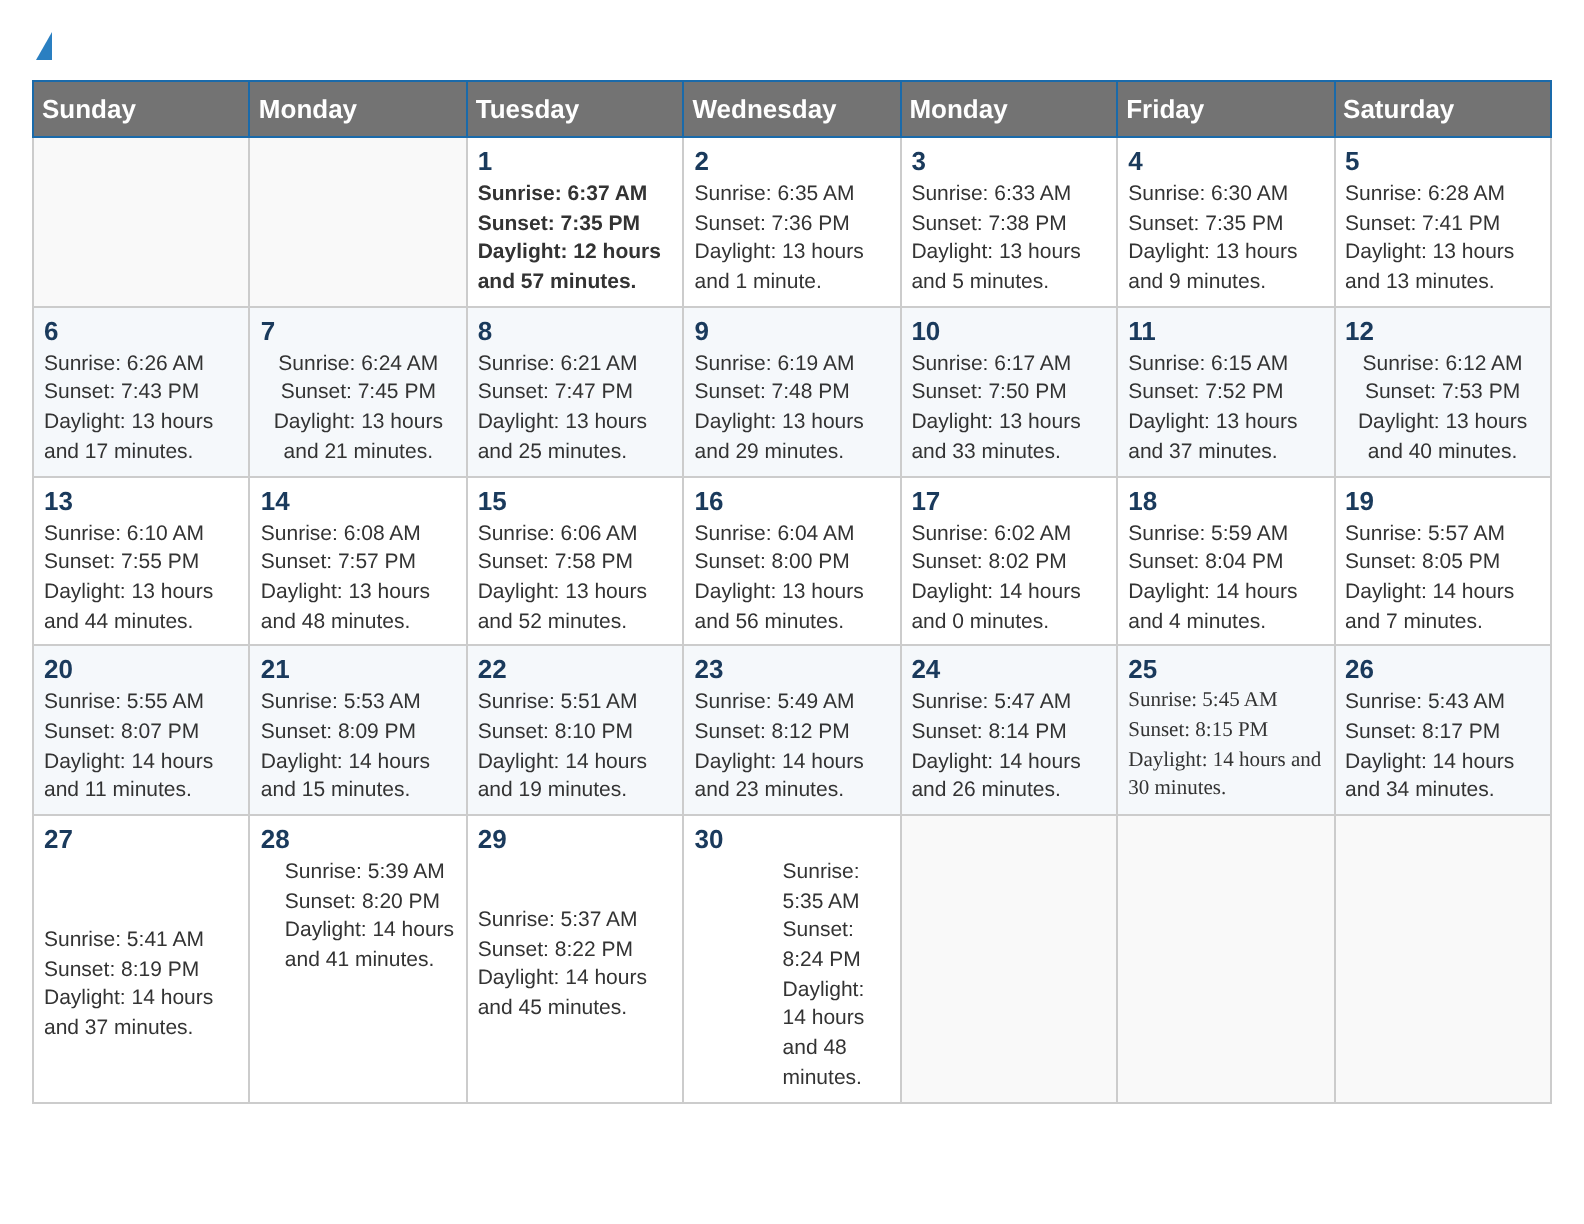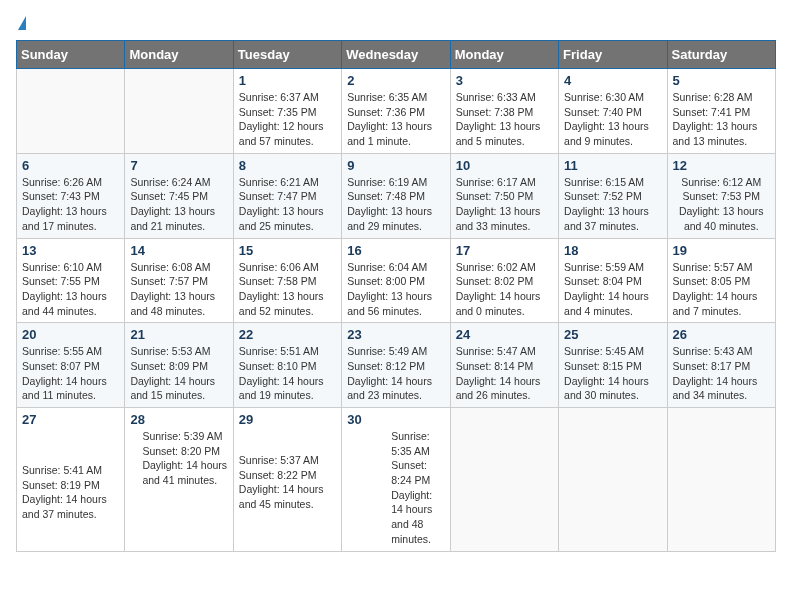--- a/index.html
+++ b/index.html
@@ -125,59 +125,59 @@
         <th>Friday</th>
         <th>Saturday</th>
       </tr>
   </thead>
   <tbody id="calendar-body">
   <tr>
         <td class="empty-cell"></td>
         <td class="empty-cell"></td>
         <td>
           <span class="day-number">1</span>
-          <div class="day-info" style="white-space: pre-line;">Sunrise: 6:37 AM
+          <div class="day-info" style="white-space: pre-line; font-weight: bold;">Sunrise: 6:37 AM
 Sunset: 7:35 PM
 Daylight: 12 hours and 57 minutes.</div>
         </td>
         <td>
           <span class="day-number">2</span>
           <div class="day-info" style="white-space: pre-line;">Sunrise: 6:35 AM
 Sunset: 7:36 PM
 Daylight: 13 hours and 1 minute.</div>
         </td>
         <td>
           <span class="day-number">3</span>
           <div class="day-info" style="white-space: pre-line;">Sunrise: 6:33 AM
 Sunset: 7:38 PM
 Daylight: 13 hours and 5 minutes.</div>
         </td>
         <td>
           <span class="day-number">4</span>
           <div class="day-info" style="white-space: pre-line;">Sunrise: 6:30 AM
-Sunset: 7:40 PM
+Sunset: 7:35 PM
 Daylight: 13 hours and 9 minutes.</div>
         </td>
         <td>
           <span class="day-number">5</span>
           <div class="day-info" style="white-space: pre-line;">Sunrise: 6:28 AM
 Sunset: 7:41 PM
 Daylight: 13 hours and 13 minutes.</div>
         </td>
       </tr>
       <tr>
         <td>
           <span class="day-number">6</span>
           <div class="day-info" style="white-space: pre-line;">Sunrise: 6:26 AM
 Sunset: 7:43 PM
 Daylight: 13 hours and 17 minutes.</div>
         </td>
         <td>
           <span class="day-number">7</span>
-          <div class="day-info" style="white-space: pre-line;">Sunrise: 6:24 AM
+          <div class="day-info" style="white-space: pre-line; text-align: center;">Sunrise: 6:24 AM
 Sunset: 7:45 PM
 Daylight: 13 hours and 21 minutes.</div>
         </td>
         <td>
           <span class="day-number">8</span>
           <div class="day-info" style="white-space: pre-line;">Sunrise: 6:21 AM
 Sunset: 7:47 PM
 Daylight: 13 hours and 25 minutes.</div>
         </td>
         <td>
@@ -275,21 +275,21 @@
 Daylight: 14 hours and 23 minutes.</div>
         </td>
         <td>
           <span class="day-number">24</span>
           <div class="day-info" style="white-space: pre-line;">Sunrise: 5:47 AM
 Sunset: 8:14 PM
 Daylight: 14 hours and 26 minutes.</div>
         </td>
         <td>
           <span class="day-number">25</span>
-          <div class="day-info" style="white-space: pre-line;">Sunrise: 5:45 AM
+          <div class="day-info" style="white-space: pre-line; font-family: Liberation Serif, serif;">Sunrise: 5:45 AM
 Sunset: 8:15 PM
 Daylight: 14 hours and 30 minutes.</div>
         </td>
         <td>
           <span class="day-number">26</span>
           <div class="day-info" style="white-space: pre-line;">Sunrise: 5:43 AM
 Sunset: 8:17 PM
 Daylight: 14 hours and 34 minutes.</div>
         </td>
       </tr>

